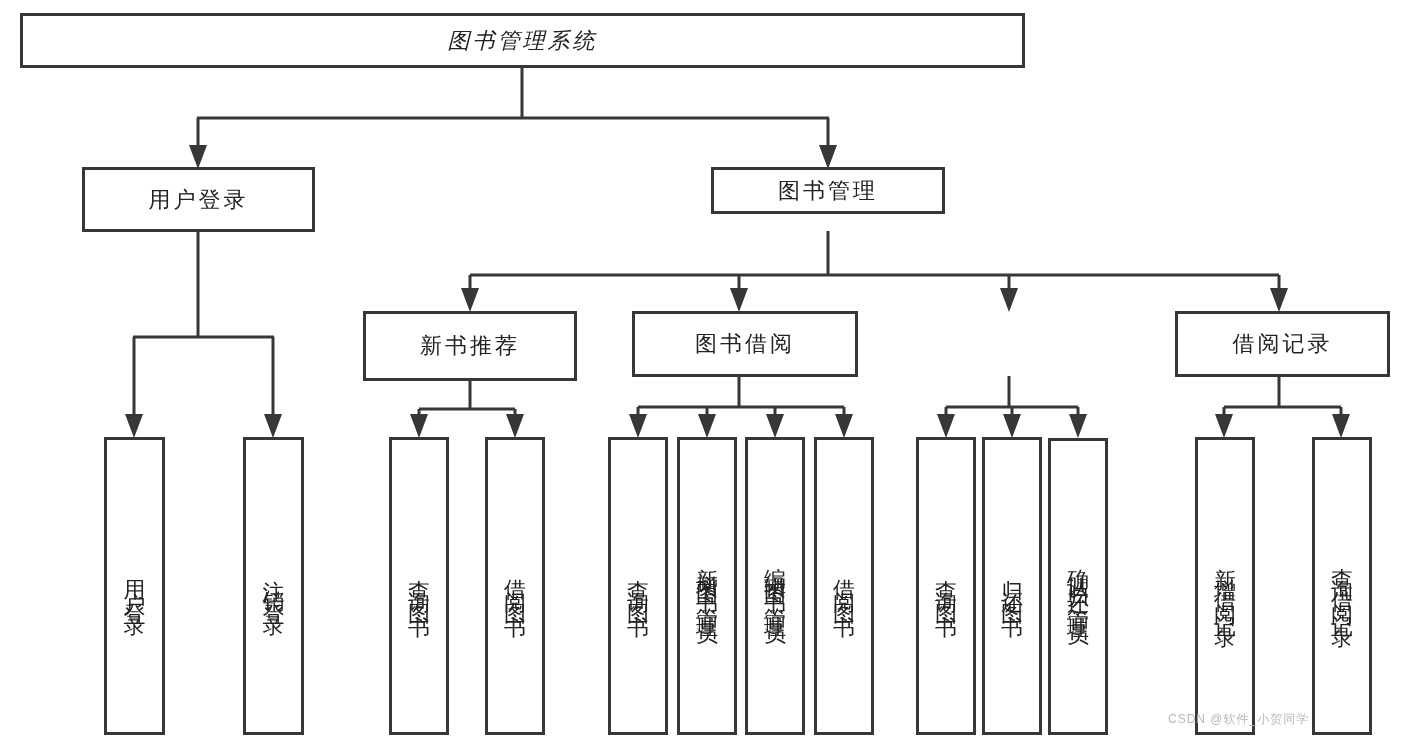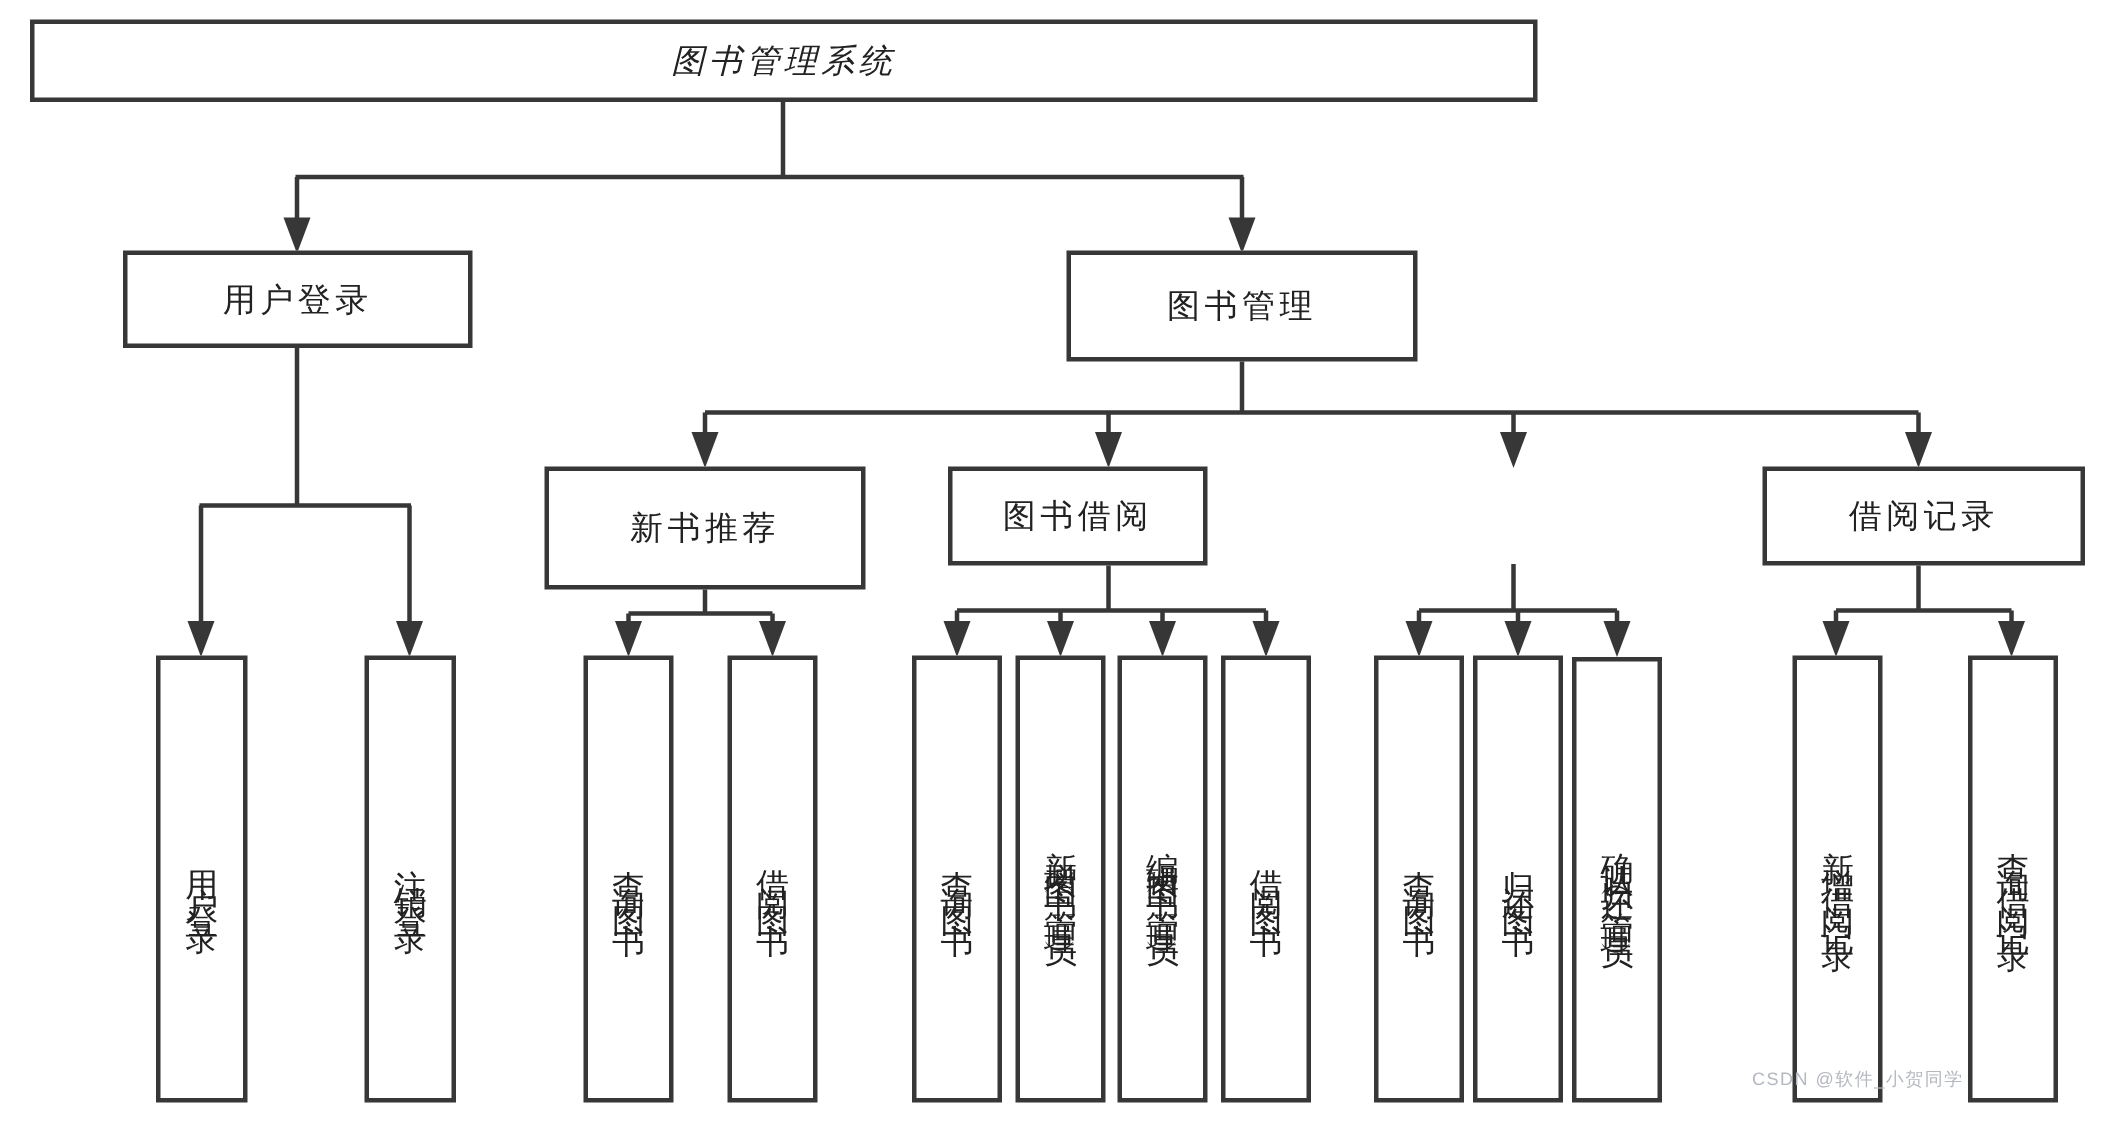--- a/index.html
+++ b/index.html
@@ -115,28 +115,28 @@
     </g>
   </svg>
 
   <div class="box" style="left:20px; top:13px; width:1005px; height:55px;font-style:italic;">
     <span class="h-label">图书管理系统</span>
   </div>
 
   <div class="box" style="left:82px; top:167px; width:233px; height:65px;">
     <span class="h-label">用户登录</span>
   </div>
-  <div class="box" style="left:711px; top:167px; width:234px; height:74px;">
+  <div class="box" style="left:711px; top:167px; width:234px; height:47px;">
     <span class="h-label">图书管理</span>
   </div>
 
-  <div class="box" style="left:363px; top:311px; width:214px; height:82px;">
+  <div class="box" style="left:363px; top:311px; width:214px; height:70px;">
     <span class="h-label">新书推荐</span>
   </div>
-  <div class="box" style="left:632px; top:311px; width:173px; height:66px;">
+  <div class="box" style="left:632px; top:311px; width:226px; height:66px;">
     <span class="h-label">图书借阅</span>
   </div>
   <div class="box" style="left:1175px; top:311px; width:215px; height:66px;">
     <span class="h-label">借阅记录</span>
   </div>
 
   <div class="box" style="left:104px; top:437px; width:61px; height:298px;">
     <span class="v-label">用户登录</span>
   </div>
   <div class="box" style="left:243px; top:437px; width:61px; height:298px;">

